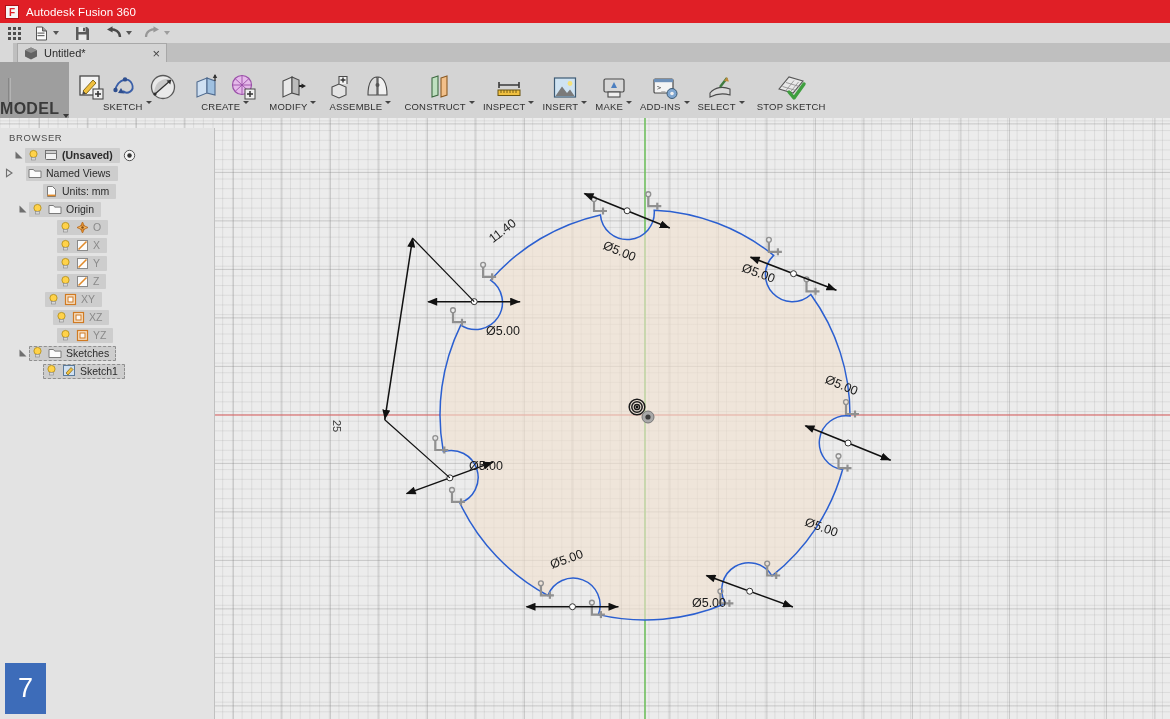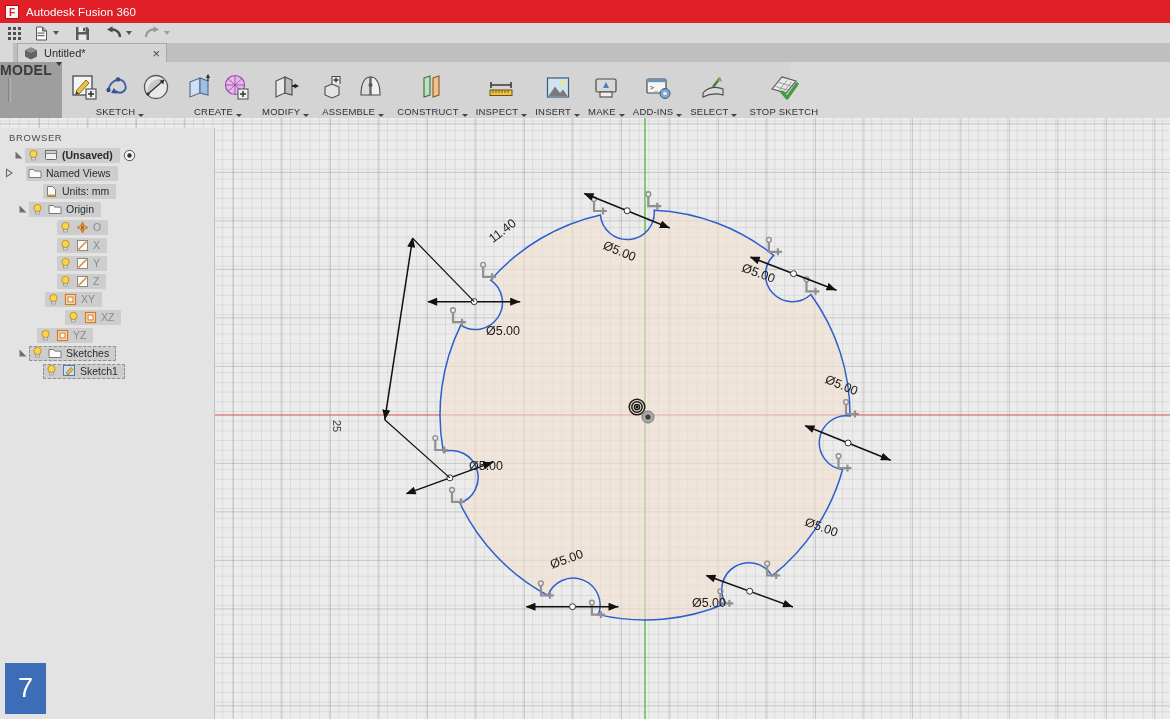--- a/index.html
+++ b/index.html
@@ -61,33 +61,33 @@
     font-size:13px;color:#444;margin-right:6px;line-height:1;cursor:default;
   }
 
   
   .ribbon{
     position:absolute;left:0;top:62px;width:790px;height:56px;
     background:#d4d4d4;border-bottom:1px solid #b4b4b4;
     display:flex;align-items:stretch;
   }
   .wsbtn{
-    width:75px;background:#9e9e9e;display:flex;align-items:flex-start;
-    justify-content:center;color:#3a3a3a;font-size:14px;font-weight:bold;
+    width:75px;background:#9e9e9e;display:flex;align-items:flex-end;
+    justify-content:center;color:#3a3a3a;font-size:16px;font-weight:bold;
     letter-spacing:.3px;position:relative;
   }
   .wsbtn .grip{position:absolute;left:8px;top:16px;width:1px;height:24px;
     border-left:1px solid #868686;border-right:1px solid #b4b4b4;}
   .wsbtn .caret{border-top-color:#3a3a3a;}
   .rsep{width:1px;background:#bdbdbd;margin:3px 0;}
   .rgroup{display:flex;flex-direction:column;align-items:center;
     padding:0 4px;justify-content:flex-start;}
   .ricons{display:flex;align-items:flex-end;height:36px;padding-top:3px;}
   .ribtn{width:36px;display:flex;align-items:center;justify-content:center;}
-  .rlabel{font-size:9.5px;color:#303030;display:flex;align-items:flex-end;
+  .rlabel{font-size:9.5px;color:#303030;display:flex;align-items:flex-start;
     height:16px;letter-spacing:.2px;white-space:nowrap;}
   .rlabel .caret{border-top-color:#444;margin-left:3px;
     border-left-width:3px;border-right-width:3px;border-top-width:3.5px;}
 
   
   .browser{
     position:absolute;left:0;top:128px;width:215px;height:591px;
     background:#e3e3e3;border-right:1px solid #c0c0c0;box-sizing:border-box;
   }
   .browser-title{
@@ -768,37 +768,37 @@
               </svg></span>
             <span style="display: flex;">
               <svg width="13" height="13" viewBox="0 0 13 13">
                 <rect x="1.5" y="1.5" width="10" height="10" fill="#f6dfc4" stroke="#d07a22" stroke-width="1.2"></rect>
                 <rect x="4" y="4" width="5" height="5" fill="#fbfbfb" stroke="#d07a22" stroke-width="1"></rect>
               </svg>
             </span>
             <span class="lbl dim">XY</span>
           </span>
         </div>
-        <div class="node" style="padding-left: 52px;">
+        <div class="node" style="padding-left: 40px;">
           <span class="tw"></span>
           <span class="pill">
             <span class="eye"><svg width="13" height="13" viewBox="0 0 13 13">
                 <circle cx="6.5" cy="5" r="3.6" fill="#ffd24a" stroke="#b08a10" stroke-width=".8"></circle>
                 <rect x="4.6" y="8.4" width="3.8" height="2.6" fill="#d8d8d8" stroke="#8a8a8a" stroke-width=".6"></rect>
               </svg></span>
             <span style="display: flex;">
               <svg width="13" height="13" viewBox="0 0 13 13">
                 <rect x="1.5" y="1.5" width="10" height="10" fill="#f6dfc4" stroke="#d07a22" stroke-width="1.2"></rect>
                 <rect x="4" y="4" width="5" height="5" fill="#fbfbfb" stroke="#d07a22" stroke-width="1"></rect>
               </svg>
             </span>
             <span class="lbl dim">XZ</span>
           </span>
         </div>
-        <div class="node" style="padding-left: 24px;">
+        <div class="node" style="padding-left: 44px;">
           <span class="tw"></span>
           <span class="pill">
             <span class="eye"><svg width="13" height="13" viewBox="0 0 13 13">
                 <circle cx="6.5" cy="5" r="3.6" fill="#ffd24a" stroke="#b08a10" stroke-width=".8"></circle>
                 <rect x="4.6" y="8.4" width="3.8" height="2.6" fill="#d8d8d8" stroke="#8a8a8a" stroke-width=".6"></rect>
               </svg></span>
             <span style="display: flex;">
               <svg width="13" height="13" viewBox="0 0 13 13">
                 <rect x="1.5" y="1.5" width="10" height="10" fill="#f6dfc4" stroke="#d07a22" stroke-width="1.2"></rect>
                 <rect x="4" y="4" width="5" height="5" fill="#fbfbfb" stroke="#d07a22" stroke-width="1"></rect>

